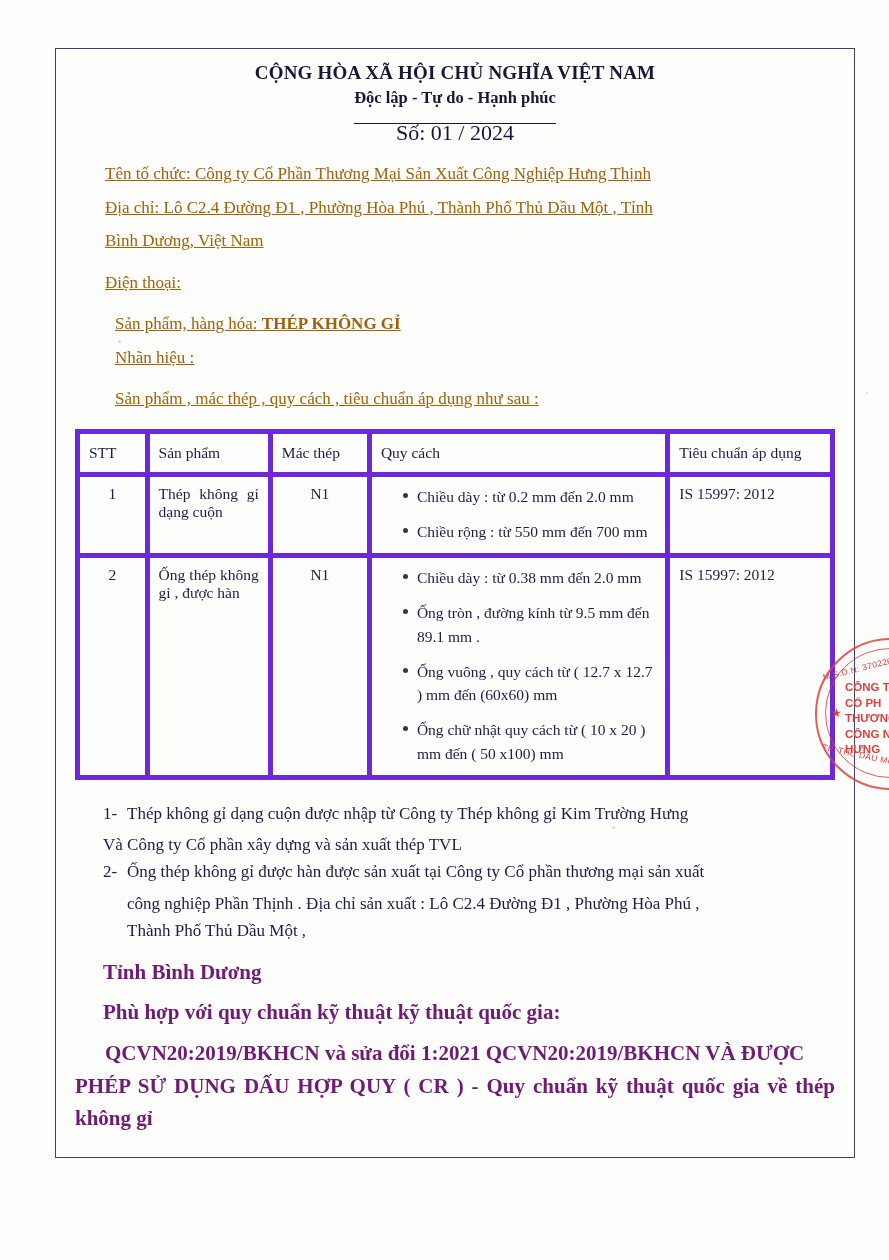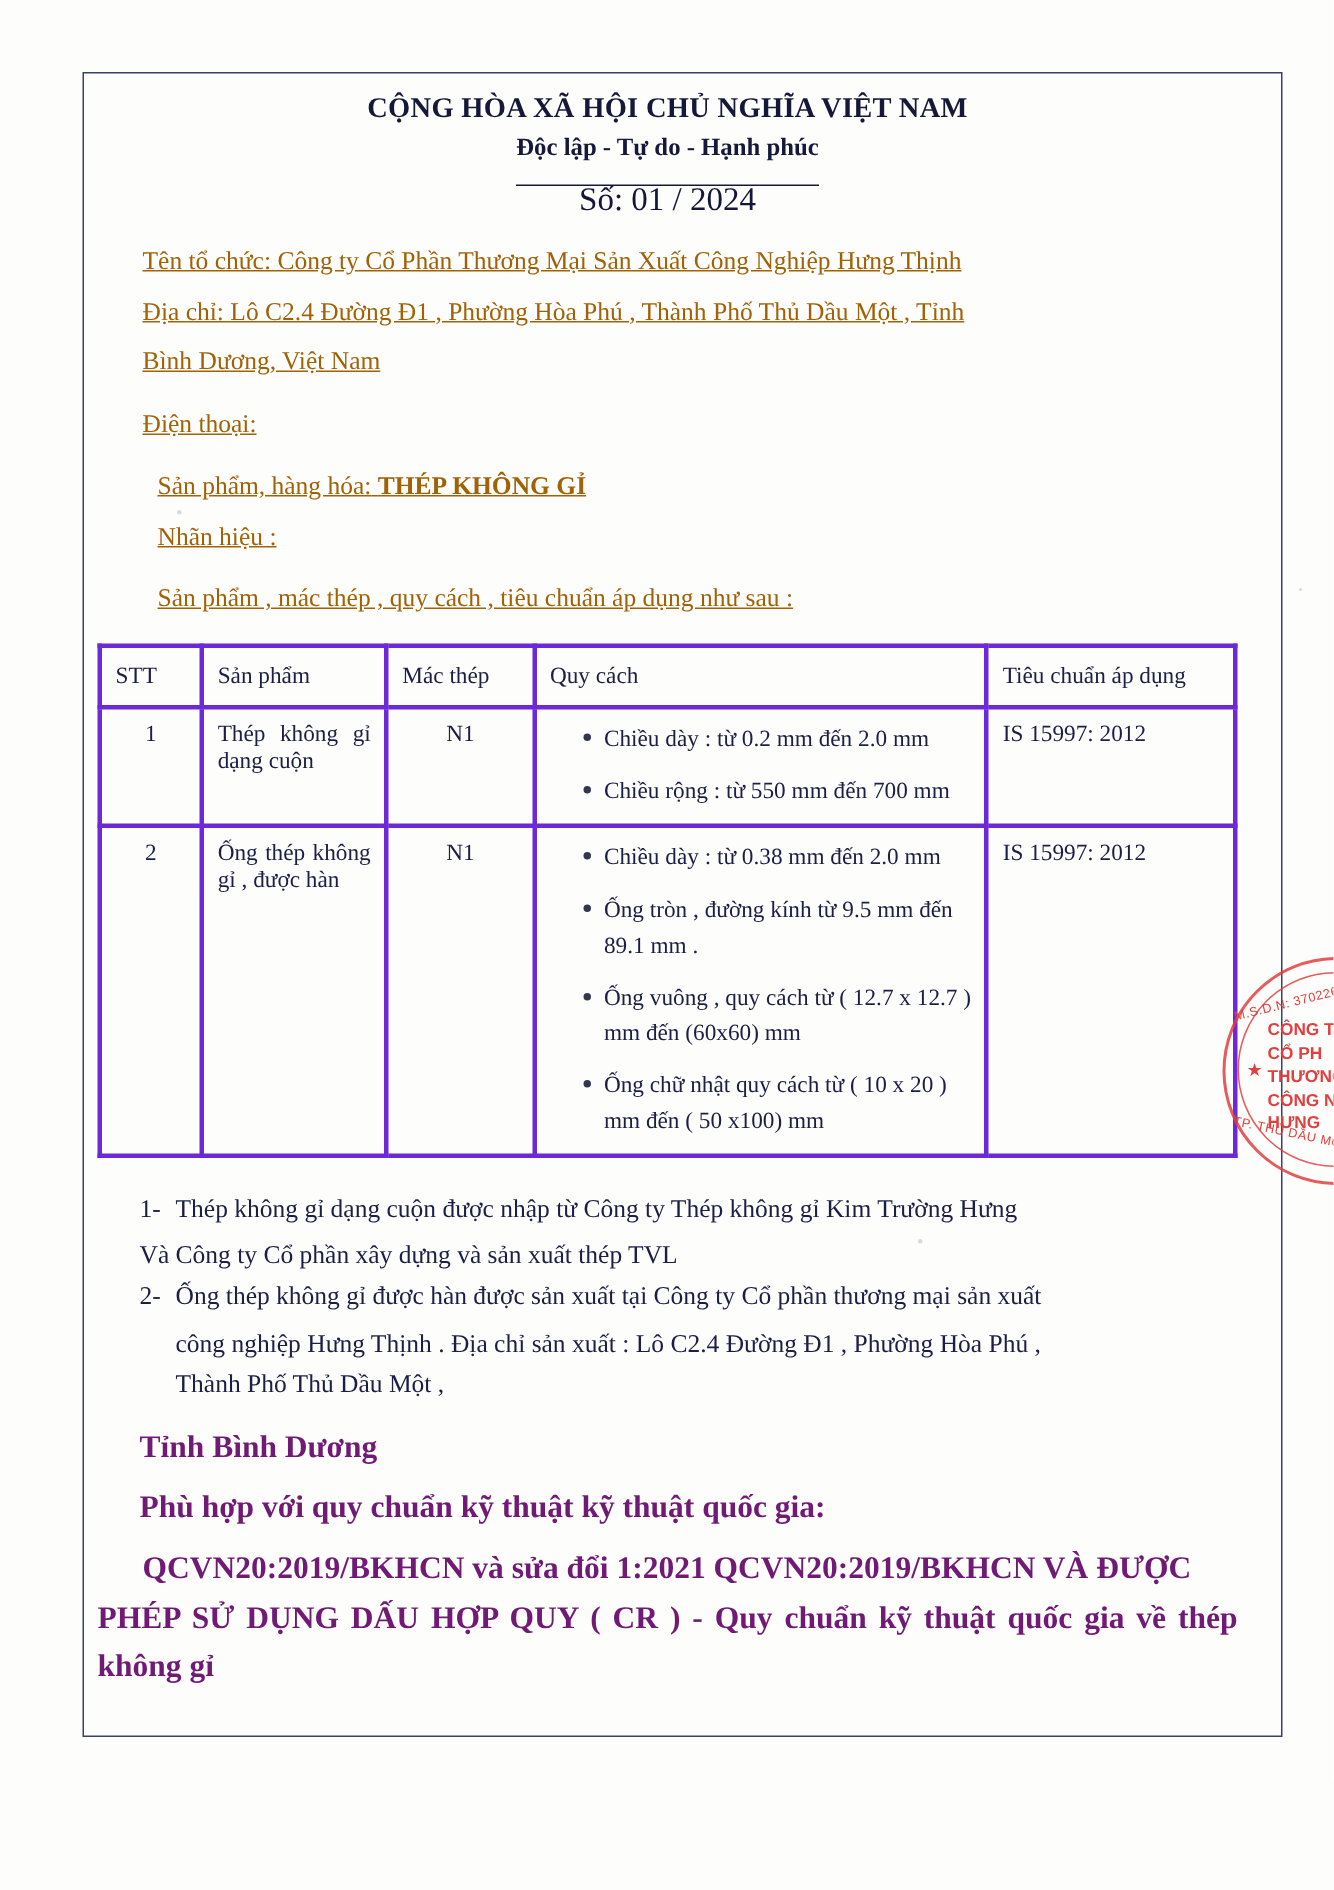--- a/index.html
+++ b/index.html
@@ -27,21 +27,21 @@
     position: absolute;
     left: 55px;
     top: 48px;
     width: 800px;
     height: 1110px;
     border: 1px solid #3b3f6b;
     box-sizing: border-box;
   }
   .content {
     position: absolute;
-    left: 65px;
+    left: 75px;
     top: 62px;
     width: 760px;
   }
   .center { text-align: center; }
 
   .national-title {
     font-size: 19px;
     font-weight: bold;
     letter-spacing: .2px;
     color: #16183a;
@@ -84,21 +84,21 @@
 
   
   table.spec {
     margin-top: 16px;
     width: 760px;
     border-collapse: collapse;
     font-size: 15.5px;
     color: #1b1e45;
   }
   table.spec th, table.spec td {
-    border: 3px solid #6d28d9;
+    border: 5px solid #6d28d9;
     vertical-align: top;
     padding: 8px 9px;
   }
   table.spec th {
     font-weight: normal;
     text-align: left;
     padding-top: 10px;
     padding-bottom: 10px;
   }
   .col-stt { width: 52px; text-align: center; }
@@ -291,21 +291,21 @@
       <div class="note-row">
         <div class="note-num">1-</div>
         <div class="note-txt">Thép không gỉ dạng cuộn được nhập từ Công ty Thép không gỉ Kim Trường Hưng</div>
       </div>
       <div class="note-cont hang">Và Công ty Cổ phần xây dựng và sản xuất thép TVL</div>
 
       <div class="note-row">
         <div class="note-num">2-</div>
         <div class="note-txt">Ống thép không gỉ được hàn được sản xuất tại Công ty Cổ phần thương mại sản xuất</div>
       </div>
-      <div class="note-cont">công nghiệp Hưng Thịnh . Địa chỉ sản xuất : Lô C2.4 Đường Đ1 , Phường Hòa Phú ,</div>
+      <div class="note-cont">công nghiệp Phần Thịnh . Địa chỉ sản xuất : Lô C2.4 Đường Đ1 , Phường Hòa Phú ,</div>
       <div class="note-cont">Thành Phố Thủ Dầu Một ,</div>
     </div>
 
     <div class="footer-block">
       <div class="footer-line i1">Tỉnh Bình Dương</div>
       <div class="footer-line i1" style="margin-top:8px">Phù hợp với quy chuẩn kỹ thuật kỹ thuật quốc gia:</div>
       <div class="footer-line i2" style="margin-top:8px">QCVN20:2019/BKHCN và sửa đổi 1:2021  QCVN20:2019/BKHCN VÀ ĐƯỢC</div>
       <div class="footer-line i0">PHÉP SỬ DỤNG DẤU HỢP QUY ( CR ) -  Quy chuẩn kỹ thuật quốc gia về thép không gỉ</div>
     </div>
 

